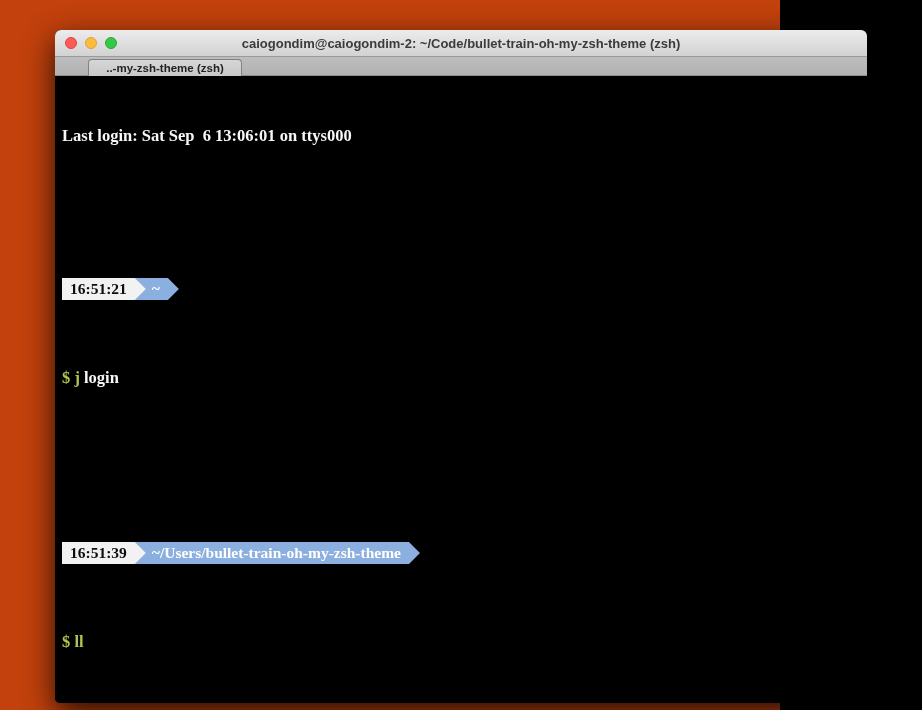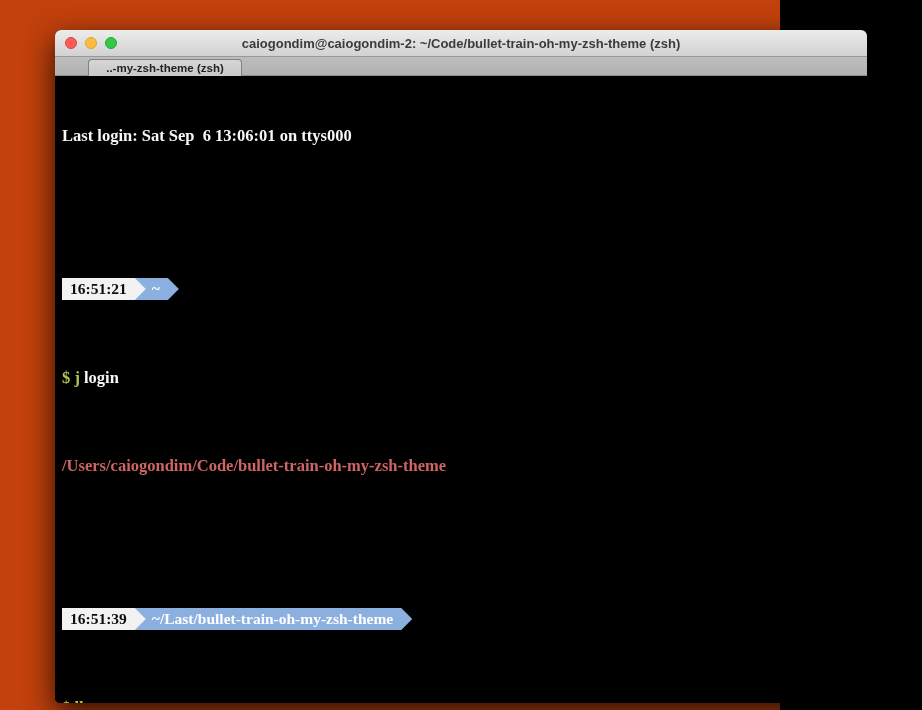--- a/index.html
+++ b/index.html
@@ -96,26 +96,25 @@
       <div class="tline">Last login: Sat Sep  6 13:06:01 on ttys000</div>
       <div class="tline"></div>
 
       <div class="pl">
         <span class="pl-seg seg-time">16:51:21</span>
         <span class="pl-seg seg-dir">~</span>
       </div>
 
       <div class="tline"><span class="green">$</span><span> </span><span class="green">j</span><span> login</span></div>
 
-      <div class="tline red">/Users/caiogondim/Code/bullet-train-oh-my-zsh-theme</div>
       <div class="tline"></div>
 
       <div class="pl">
         <span class="pl-seg seg-time">16:51:39</span>
-        <span class="pl-seg seg-dir">~/Last/bullet-train-oh-my-zsh-theme</span>
+        <span class="pl-seg seg-dir">~/Users/bullet-train-oh-my-zsh-theme</span>
       </div>
 
       <div class="tline"><span class="green">$</span><span> </span><span class="green">ll</span></div>
 
       
 
       
 
       
 

